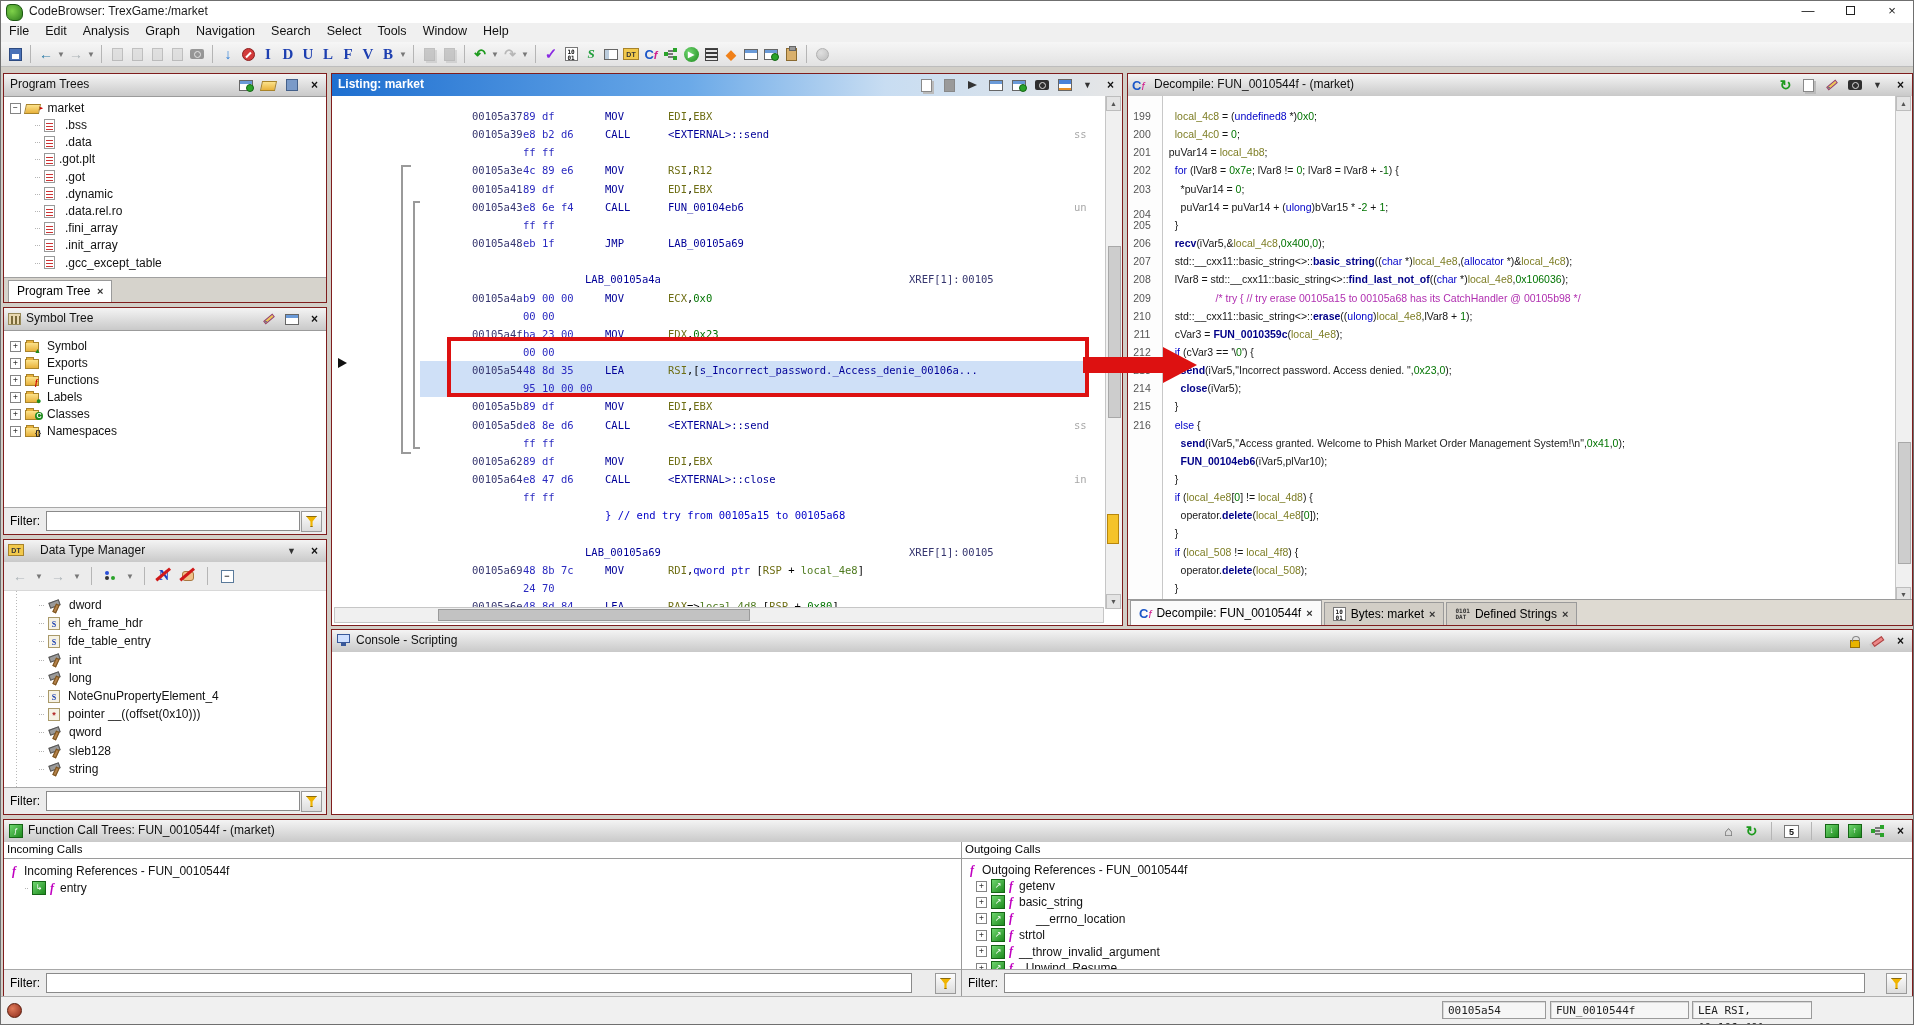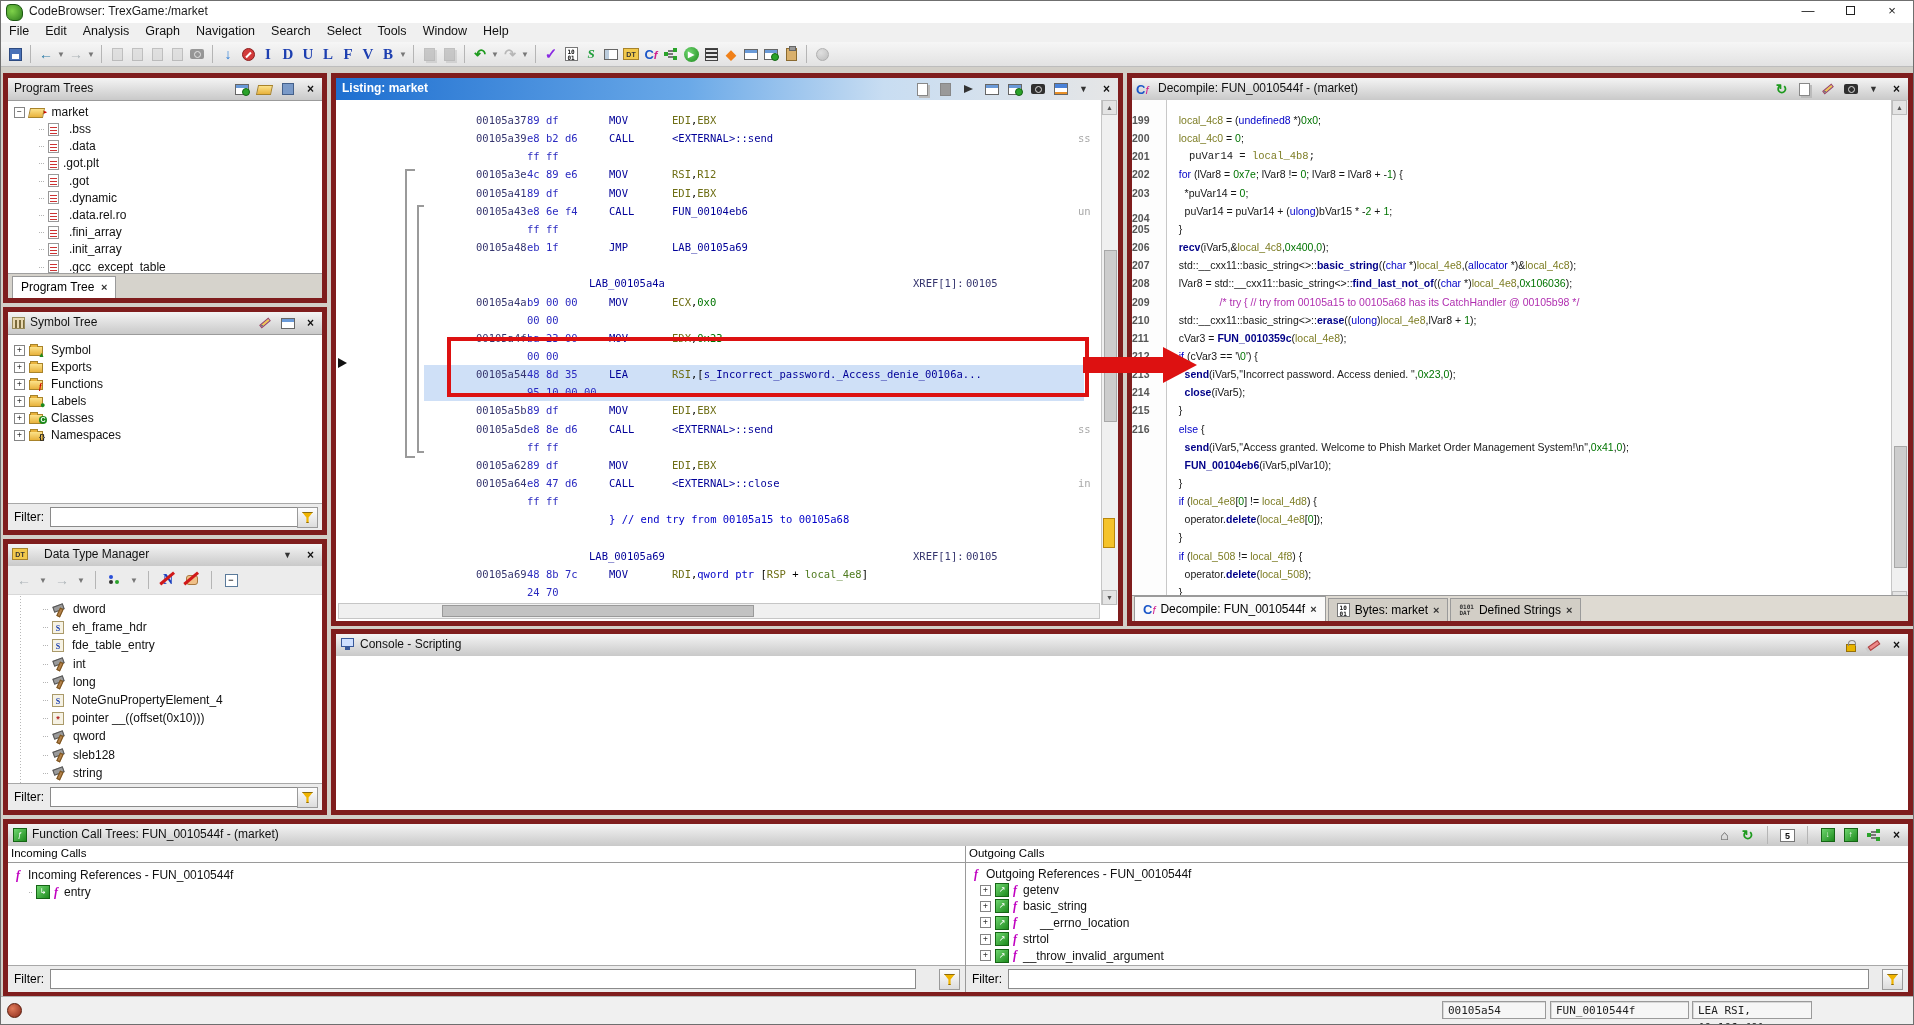--- a/index.html
+++ b/index.html
@@ -5,21 +5,21 @@
   html,body{margin:0;padding:0;background:#9a9a9a;}
   #app{position:relative;width:1914px;height:1025px;background:#d2cfc8;font-family:"Liberation Sans",sans-serif;overflow:hidden;border:1px solid #6f6f6f;box-sizing:border-box;}
   .mono{font-family:"DejaVu Sans Mono",monospace;}
 
   
   .titlebar{position:absolute;left:0;top:0;width:100%;height:22px;background:#ffffff;border-bottom:1px solid #d9d9d9;}
   .titlebar .appicon{position:absolute;left:5px;top:3px;width:15px;height:15px;background:radial-gradient(circle at 35% 40%,#7fd24a,#2e7d1e);border-radius:4px 8px 6px 7px;border:1px solid #1d5a12;}
   .titlebar .ttext{position:absolute;left:28px;top:3px;font-size:12px;color:#1a1a1a;}
   .wbtn{position:absolute;top:0;width:42px;height:22px;text-align:center;line-height:20px;font-size:13px;color:#222;}
   
-  .panel{position:absolute;background:#fff;border:5px solid #7f1d1d;box-sizing:border-box;}
+  .panel{position:absolute;background:#fff;border:1px solid #7f1d1d;box-sizing:border-box;}
   .phdr{position:absolute;left:0;top:0;right:0;height:22px;background:linear-gradient(#f4f4f4,#c9c9c9);border-bottom:1px solid #9b9b9b;font-size:12px;color:#111;line-height:21px;}
   .phdr.blue{background:linear-gradient(90deg,#1e6fd0,#6aa9e8 45%,#c8ddf2 70%,#e6e6e6);color:#fff;}
   .phdr .ptitle{margin-left:6px;}
   .hicons{position:absolute;right:3px;top:2px;height:18px;display:flex;align-items:center;gap:6px;}
   .hbtn{width:17px;height:17px;display:inline-flex;align-items:center;justify-content:center;font-size:12px;}
   .menubar{position:absolute;left:0;top:22px;width:100%;height:19px;background:#f0f0f0;border-bottom:1px solid #dcdcdc;font-size:12.5px;}
   .menu-item{display:inline-block;padding:1px 8px;color:#111;}
   .toolbar{position:absolute;left:0;top:41px;width:100%;height:25px;background:linear-gradient(#f6f6f6,#e2e2e2);border-bottom:1px solid #bdbdbd;display:flex;align-items:center;padding-left:4px;box-sizing:border-box;}
   .tsep{width:1px;height:18px;background:#b5b5b5;margin:0 5px;}
   .tbi{min-width:18px;height:19px;display:inline-flex;align-items:center;justify-content:center;margin:0 1px;font-weight:bold;font-size:14px;}
@@ -112,21 +112,21 @@
   .vscroll{position:absolute;top:0;bottom:16px;width:16px;background:#f0f0f0;border-left:1px solid #c6c6c6;}
   .vthumb{position:absolute;left:2px;width:11px;background:#cdcdcd;border:1px solid #a8a8a8;}
   .sarrow{position:absolute;left:0;width:15px;height:15px;background:#e4e4e4;border:1px solid #bdbdbd;font-size:7px;text-align:center;line-height:14px;color:#555;box-sizing:border-box;}
   .hscroll{position:absolute;height:14px;background:#f0f0f0;border:1px solid #c6c6c6;}
   .hthumb{position:absolute;top:1px;height:10px;background:#c2c2c2;border:1px solid #9a9a9a;}
   .bracket{position:absolute;background:#9a9a9a;}
   
   .dc-body{position:absolute;left:0;top:22px;right:0;height:506px;background:#fff;overflow:hidden;}
   .dc-gutter{position:absolute;left:0;top:0;bottom:0;width:34px;border-right:1px solid #c8c8c8;background:#fdfdfd;}
   .dcrow{position:absolute;height:18px;line-height:18px;font-size:10.5px;white-space:pre;color:#161616;}
-  .dcnum{position:absolute;width:28px;text-align:left;color:#555;font-size:10.5px;line-height:18px;font-weight:bold;}
+  .dcnum{position:absolute;width:28px;text-align:center;color:#555;font-size:10.5px;line-height:18px;}
   .d-kw,.d-ty{color:#0000c8;} .d-loc{color:#7d7d24;} .d-fn{color:#000088;font-weight:bold;} .d-ct{color:#007400;} .d-com{color:#b02fb0;} .d-str{color:#202020;}
   .dc-tabs{position:absolute;left:0;bottom:0;right:0;height:25px;background:#dedad2;border-top:1px solid #9a9a9a;display:flex;align-items:flex-end;padding-left:2px;}
   .dctab{height:22px;display:flex;align-items:center;gap:5px;padding:0 8px;font-size:12px;border:1px solid #9a9a9a;border-bottom:none;background:#d2cec6;margin-right:2px;}
   .dctab.active{background:#fafafa;height:24px;}
   .tabx{font-size:11px;color:#333;font-weight:bold;}
   
   .redbox{position:absolute;border:4px solid #dd1111;z-index:40;}
   .arrow-shaft{position:absolute;background:#dd1111;z-index:50;}
   .arrow-head{position:absolute;width:0;height:0;border-top:18px solid transparent;border-bottom:18px solid transparent;border-left:34px solid #dd1111;z-index:50;}
   .cursor-marker{position:absolute;width:0;height:0;border-top:5px solid transparent;border-bottom:5px solid transparent;border-left:9px solid #111;z-index:30;}
@@ -582,37 +582,37 @@
         </span>
     </div>
     <div class="dc-body" id="dc-body">
       <div class="dc-gutter"></div>
       <div id="dc-rows">
           <div class="dcnum" style="left:0;top:11px;">199</div>
           <div class="dcrow" style="left:38px;top:11px;right:20px;">   <span class="d-loc">local_4c8</span> = (<span class="d-ty">undefined8</span> *)<span class="d-ct">0x0</span>;</div>
           <div class="dcnum" style="left:0;top:29.15px;">200</div>
           <div class="dcrow" style="left:38px;top:29.15px;right:20px;">   <span class="d-loc">local_4c0</span> = <span class="d-ct">0</span>;</div>
           <div class="dcnum" style="left:0;top:47.3px;">201</div>
-          <div class="dcrow" style="left:38px;top:47.3px;right:20px;font-family:Liberation Mono, monospace;">   puVar14 = <span class="d-loc">local_4b8</span>;</div>
+          <div class="dcrow" style="left:32px;top:47.3px;right:20px;">   puVar14 = <span class="d-loc">local_4b8</span>;</div>
           <div class="dcnum" style="left:0;top:65.44999999999999px;">202</div>
           <div class="dcrow" style="left:38px;top:65.44999999999999px;right:20px;">   <span class="d-kw">for</span> (lVar8 = <span class="d-ct">0x7e</span>; lVar8 != <span class="d-ct">0</span>; lVar8 = lVar8 + -<span class="d-ct">1</span>) {</div>
           <div class="dcnum" style="left:0;top:83.6px;">203</div>
           <div class="dcrow" style="left:38px;top:83.6px;right:20px;">     *puVar14 = <span class="d-ct">0</span>;</div>
           <div class="dcnum" style="left:0;top:97px;margin-top:12px;">204</div>
           <div class="dcrow" style="left:38px;top:101.75px;right:20px;">     puVar14 = puVar14 + (<span class="d-ty">ulong</span>)bVar15 * -<span class="d-ct">2</span> + <span class="d-ct">1</span>;</div>
           <div class="dcnum" style="left:0;top:119.89999999999999px;">205</div>
           <div class="dcrow" style="left:38px;top:119.89999999999999px;right:20px;">   }</div>
           <div class="dcnum" style="left:0;top:138.04999999999998px;">206</div>
           <div class="dcrow" style="left:38px;top:138.04999999999998px;right:20px;">   <span class="d-fn">recv</span>(iVar5,&amp;<span class="d-loc">local_4c8</span>,<span class="d-ct">0x400</span>,<span class="d-ct">0</span>);</div>
           <div class="dcnum" style="left:0;top:156.2px;">207</div>
           <div class="dcrow" style="left:38px;top:156.2px;right:20px;">   std::__cxx11::basic_string&lt;&gt;::<span class="d-fn">basic_string</span>((<span class="d-ty">char</span> *)<span class="d-loc">local_4e8</span>,(<span class="d-ty">allocator</span> *)&amp;<span class="d-loc">local_4c8</span>);</div>
           <div class="dcnum" style="left:0;top:174.35px;">208</div>
           <div class="dcrow" style="left:38px;top:174.35px;right:20px;">   lVar8 = std::__cxx11::basic_string&lt;&gt;::<span class="d-fn">find_last_not_of</span>((<span class="d-ty">char</span> *)<span class="d-loc">local_4e8</span>,<span class="d-ct">0x106036</span>);</div>
           <div class="dcnum" style="left:0;top:192.5px;">209</div>
-          <div class="dcrow" style="left:38px;top:192.5px;right:20px;"><span class="d-com">                 /* try { // try from 00105a15 to 00105a68 has its CatchHandler @ 00105b98 */</span></div>
+          <div class="dcrow" style="left:38px;top:192.5px;right:20px;"><span class="d-com">                 /* try { // try erase 00105a15 to 00105a68 has its CatchHandler @ 00105b98 */</span></div>
           <div class="dcnum" style="left:0;top:210.64999999999998px;">210</div>
           <div class="dcrow" style="left:38px;top:210.64999999999998px;right:20px;">   std::__cxx11::basic_string&lt;&gt;::<span class="d-fn">erase</span>((<span class="d-ty">ulong</span>)<span class="d-loc">local_4e8</span>,lVar8 + <span class="d-ct">1</span>);</div>
           <div class="dcnum" style="left:0;top:228.79999999999998px;">211</div>
           <div class="dcrow" style="left:38px;top:228.79999999999998px;right:20px;">   cVar3 = <span class="d-fn">FUN_0010359c</span>(<span class="d-loc">local_4e8</span>);</div>
           <div class="dcnum" style="left:0;top:246.95px;">212</div>
           <div class="dcrow" style="left:38px;top:246.95px;right:20px;">   <span class="d-kw">if</span> (cVar3 == '\<span class="d-ct">0</span>') {</div>
           <div class="dcnum" style="left:0;top:265.09999999999997px;">213</div>
           <div class="dcrow" style="left:38px;top:265.09999999999997px;right:20px;">     <span class="d-fn">send</span>(iVar5,<span class="d-str">"Incorrect password. Access denied. "</span>,<span class="d-ct">0x23</span>,<span class="d-ct">0</span>);</div>
           <div class="dcnum" style="left:0;top:283.25px;">214</div>
           <div class="dcrow" style="left:38px;top:283.25px;right:20px;">     <span class="d-fn">close</span>(iVar5);</div>

